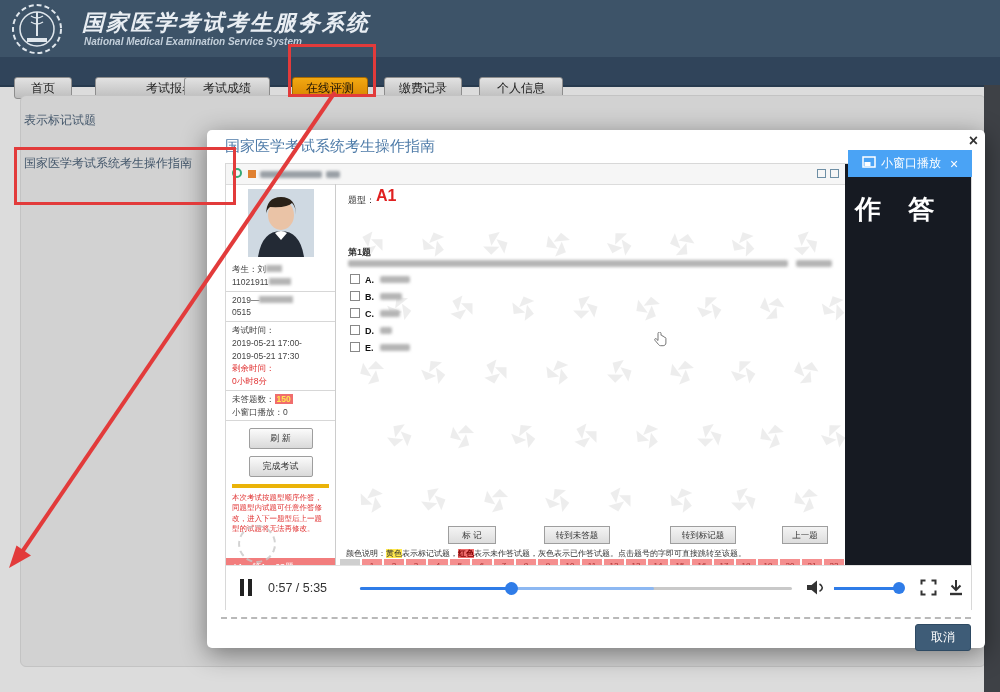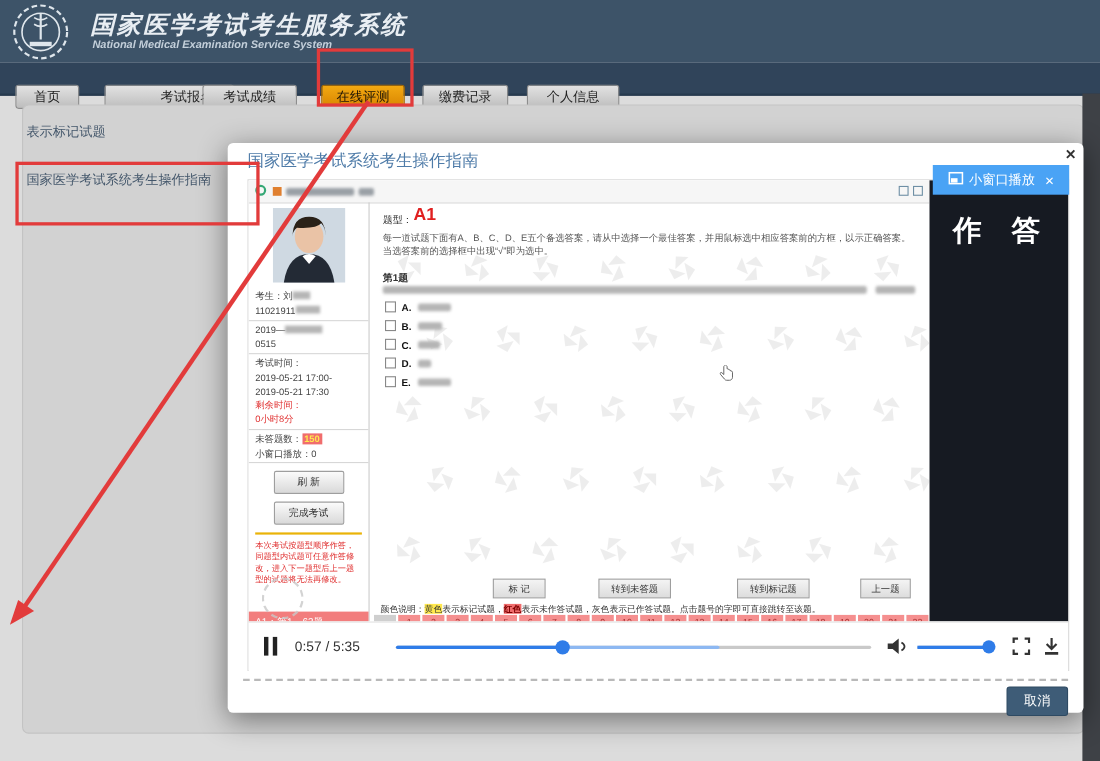--- a/index.html
+++ b/index.html
@@ -39,40 +39,40 @@
 
   
   .pip{position:absolute;right:13px;top:20px;width:124px;height:27px;background:var(--pip);z-index:30;
        display:flex;align-items:center;justify-content:center;gap:5px;color:#fff;font-size:12px;cursor:pointer;}
   .pip-x{margin-left:4px;font-size:14px;}
 
   
   .video{position:absolute;left:18px;top:33px;width:747px;height:447px;background:#fff;border:1px solid #d8d8d8;box-sizing:border-box;}
   .exam{position:absolute;left:0;top:0;width:619px;height:401px;background:#fff;overflow:hidden;}
   .vpanel{position:absolute;left:619px;top:0;width:126px;height:401px;background:var(--vpanel);}
-  .vpanel-title{position:absolute;left:0;top:28px;width:122px;text-align:center;color:#fff;font-size:26px;font-weight:bold;letter-spacing:10px;text-indent:10px;}
+  .vpanel-title{position:absolute;left:0;top:28px;width:122px;text-align:left;color:#fff;font-size:26px;font-weight:bold;letter-spacing:10px;text-indent:10px;}
   .vpanel-body{position:absolute;left:10px;top:100px;width:106px;color:#dde2e8;font-size:11.5px;line-height:1.8;text-indent:2em;}
 
   
   .ebar{position:absolute;left:0;top:0;width:619px;height:20px;background:#f6f6f6;border-bottom:1px solid #dcdcdc;}
   .ebar-circle{position:absolute;left:6px;top:4px;width:10px;height:10px;border:2px solid #35a876;border-radius:50%;box-sizing:border-box;}
   .ebar-sq{position:absolute;top:6px;width:8px;height:8px;background:#e08030;}
   .ebar-blur{position:absolute;top:7px;height:7px;background:#9aa0a6;filter:blur(1.5px);border-radius:2px;}
   .ebar-icons{position:absolute;right:6px;top:5px;display:flex;gap:4px;}
   .ebar-ic{width:9px;height:9px;border:1.5px solid #6e8fa5;box-sizing:border-box;}
 
   
   .ecol{position:absolute;left:0;top:20px;width:110px;height:381px;border-right:1px solid #ccc;box-sizing:border-box;font-size:8.5px;color:#444;}
   .photo{display:block;margin:5px auto 4px auto;}
   .einfo{padding:2px 6px;border-bottom:1px solid #d7d7d7;line-height:1.5;}
   .red{color:#e03030;}
   .hl-count{background:#f06d6d;color:#ffe84d;padding:0 2px;font-weight:bold;}
   .ebtn{display:block;margin:7px auto 0 auto;background:linear-gradient(#fbfbfb,#d9d9d9);border:1px solid #9e9e9e;
         border-radius:2px;font-size:9px;color:#333;padding:3px 0;width:62px;text-align:center;cursor:pointer;}
-  .ewarn{margin:7px 6px 0 6px;color:#e03030;font-size:7.5px;line-height:1.35;border-top:2px solid #eab308;padding-top:5px;}
+  .ewarn{margin:7px 6px 0 6px;color:#e03030;font-size:7.5px;line-height:1.35;border-top:4px solid #eab308;padding-top:5px;}
   .esec{margin-top:24px;font-size:9px;}
   .esec .sec{padding:3px 6px;color:#666;}
   .esec .sec.active{background:#f27d7d;color:#fff;}
   .ewm-circle{position:absolute;left:12px;bottom:2px;width:34px;height:34px;border:2px dashed #c9c9c9;border-radius:50%;opacity:.8;}
 
   
   .equest{position:absolute;left:110px;top:20px;width:509px;height:381px;}
   .qtype-label{position:absolute;left:12px;top:10px;font-size:9px;color:#333;}
   .qtype{position:absolute;left:40px;top:3px;font-size:16px;font-weight:bold;color:var(--qred);}
   .instr{position:absolute;left:12px;top:26px;width:486px;font-size:8.5px;color:#555;line-height:1.45;}
@@ -411,21 +411,20 @@
           <div class="esec" id="exam-sections">
               <div class="sec active">A1：第1—63题</div>
               <div class="sec">A3：第64-150题</div>
             </div>
           <div class="ewm-circle"></div>
         </div>
 
         <div class="equest">
           <span class="qtype-label">题型：</span>
           <span class="qtype">A1</span>
-          <div class="instr">每一道试题下面有A、B、C、D、E五个备选答案，请从中选择一个最佳答案，并用鼠标选中相应答案前的方框，以示正确答案。当选答案前的选择框中出现“√”即为选中。</div>
           <div class="qno">第1题</div>
           <div class="blur-bar" style="left:12px;top:76px;width:440px;"></div>
           <div class="blur-bar" style="left:460px;top:76px;width:36px;"></div>
           <div id="options">
               <div class="opt" style="top: 90px;"><span class="cb"></span><span>A.</span><span class="ob" style="width:30px"></span></div>
               <div class="opt" style="top: 107px;"><span class="cb"></span><span>B.</span><span class="ob" style="width:22px"></span></div>
               <div class="opt" style="top: 124px;"><span class="cb"></span><span>C.</span><span class="ob" style="width:20px"></span></div>
               <div class="opt" style="top: 141px;"><span class="cb"></span><span>D.</span><span class="ob" style="width:12px"></span></div>
               <div class="opt" style="top: 158px;"><span class="cb"></span><span>E.</span><span class="ob" style="width:30px"></span></div>
             </div>

